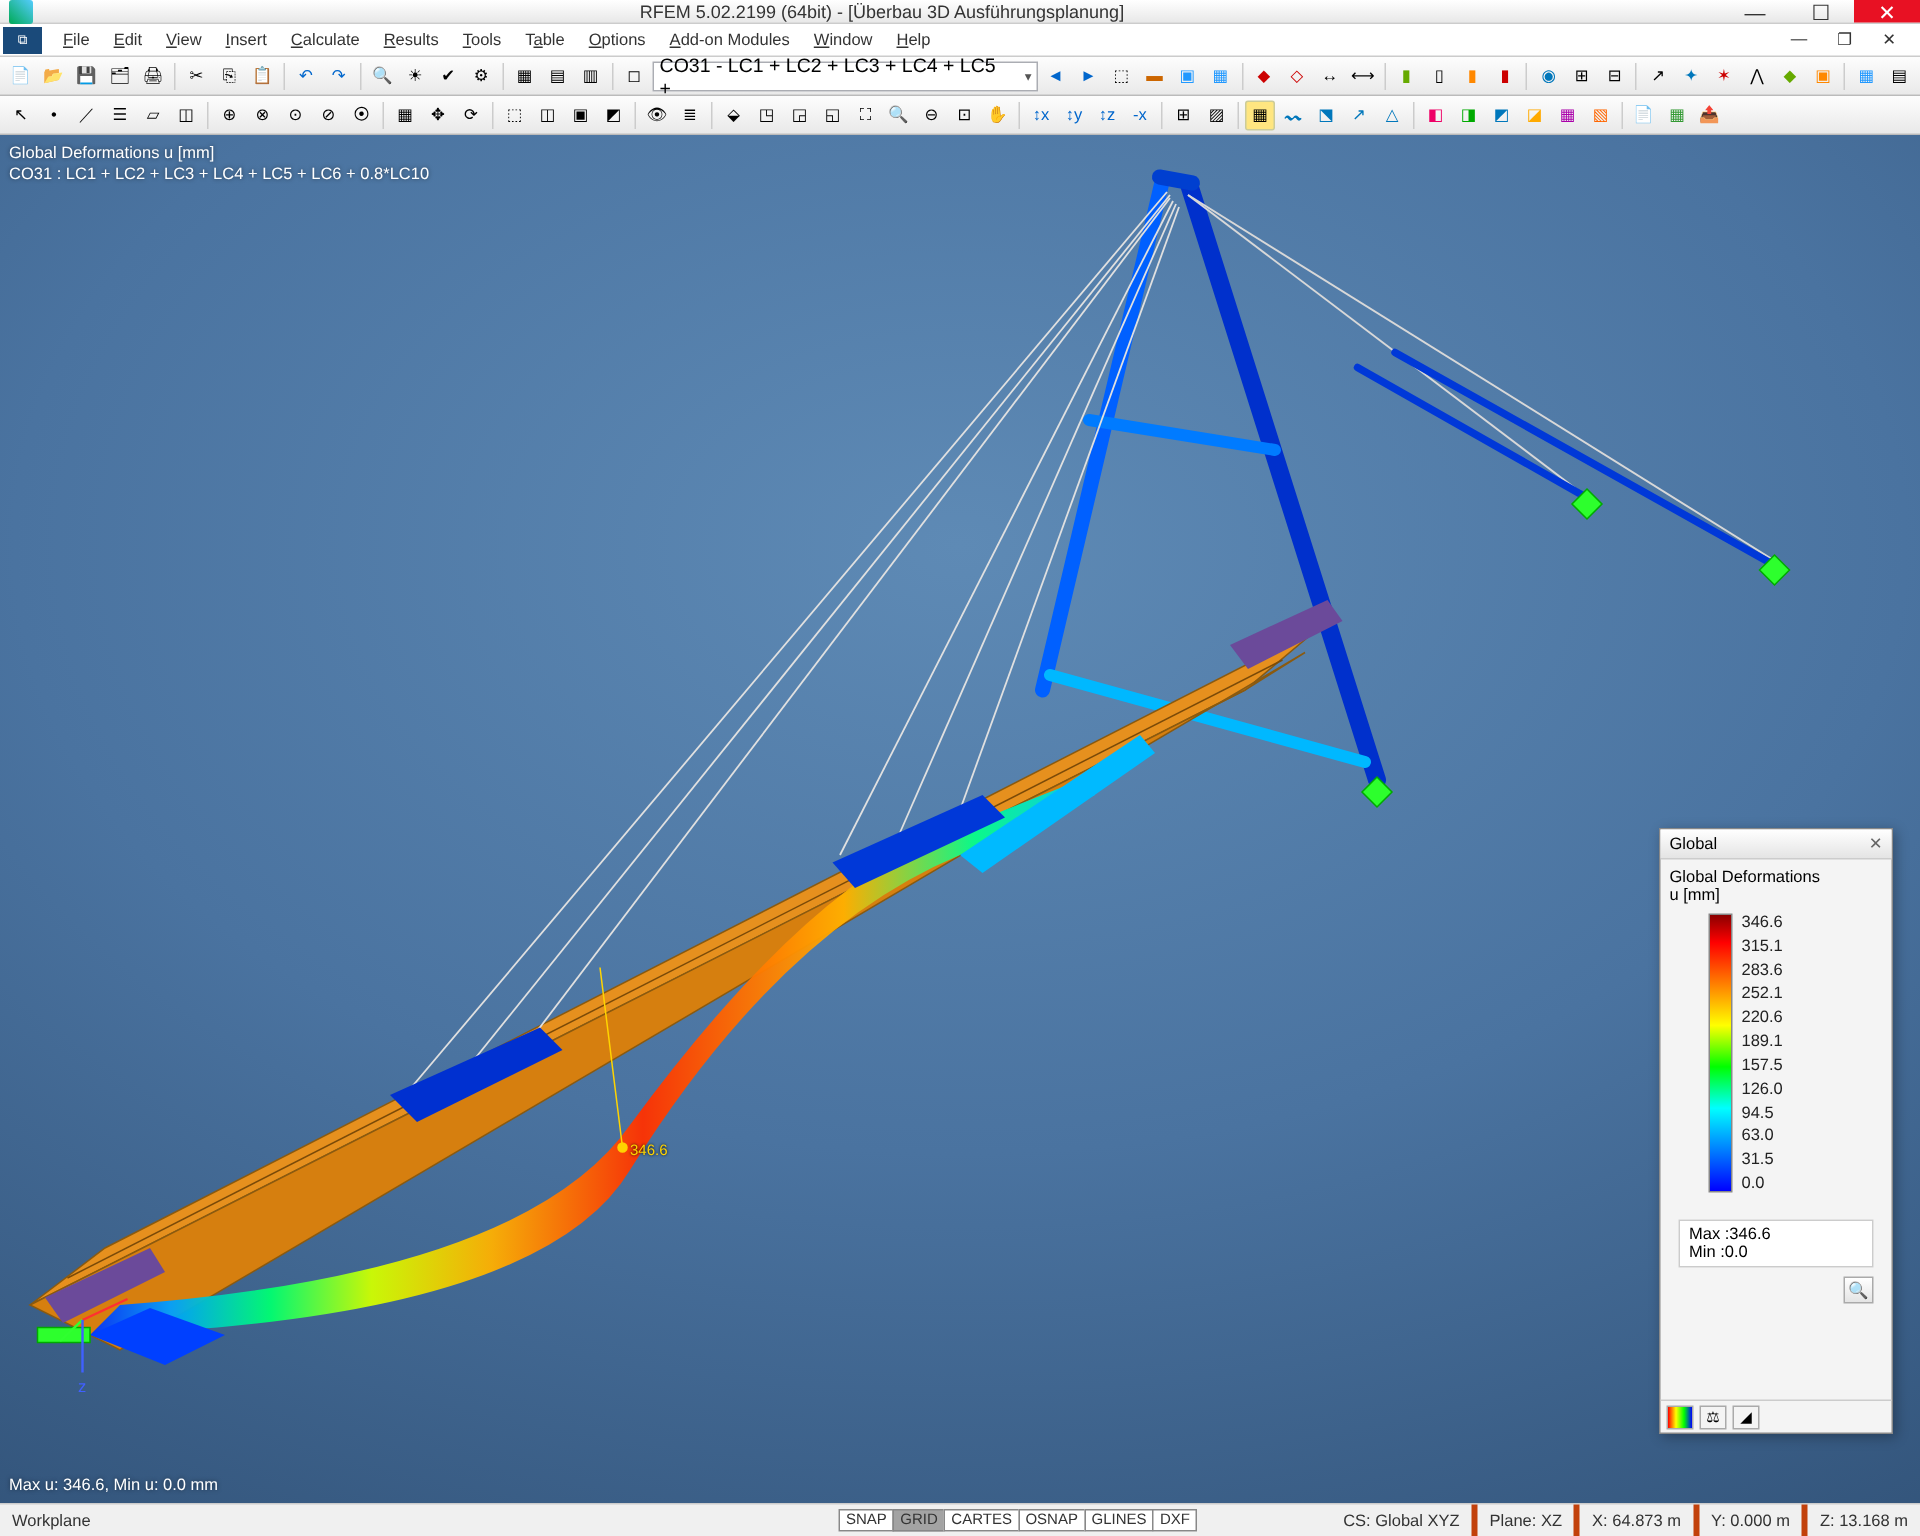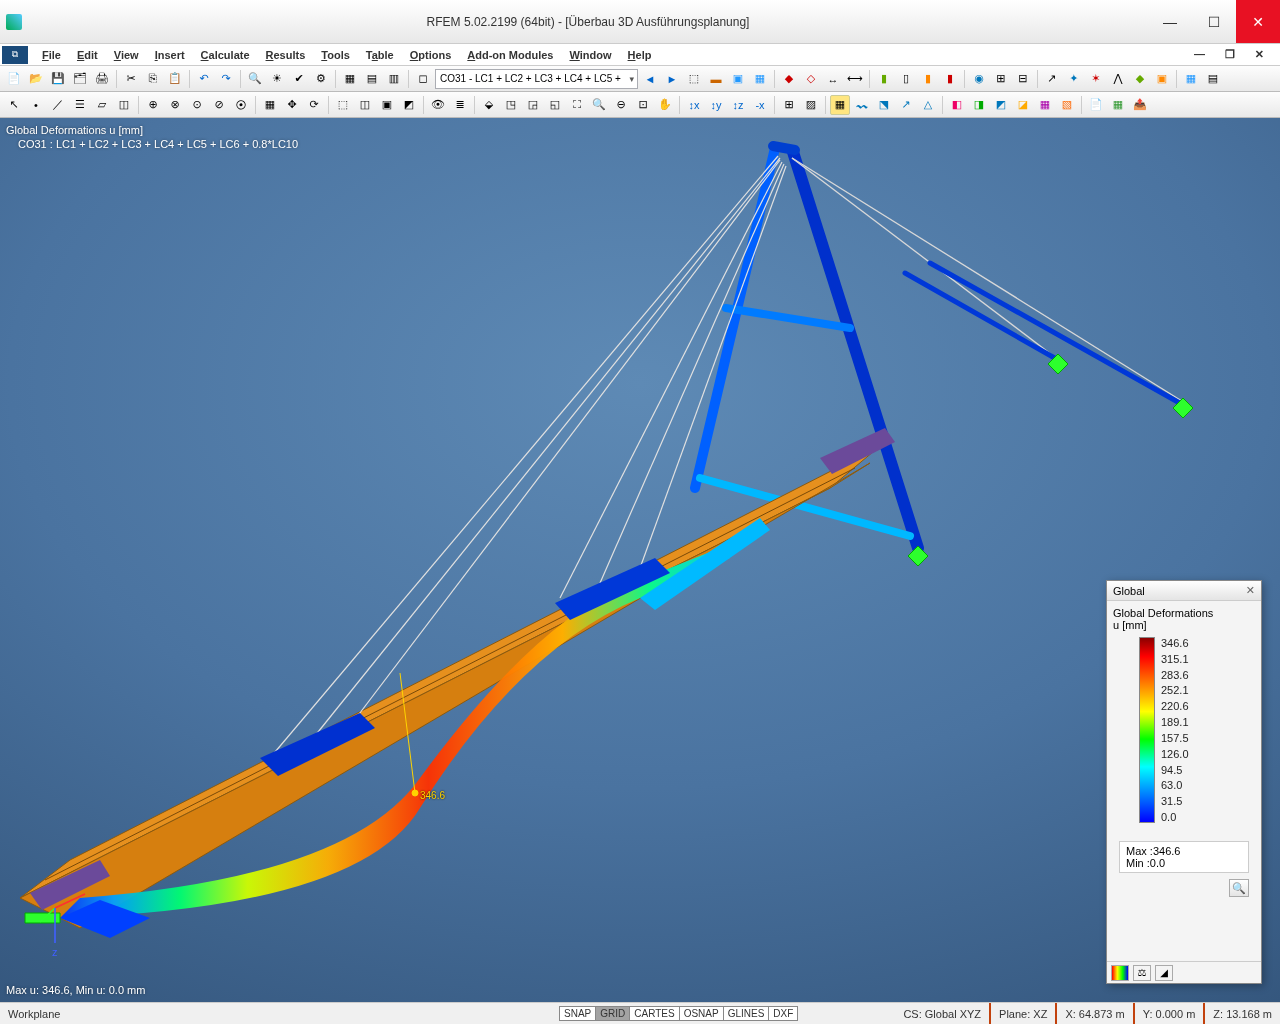--- a/index.html
+++ b/index.html
@@ -1,50 +1,50 @@
 <!DOCTYPE html>
 <html><head>
 <meta charset="utf-8">
 <style>
 *{margin:0;padding:0;box-sizing:border-box;font-family:"Segoe UI",Tahoma,sans-serif;font-size:11px;}
 body{width:1280px;height:1024px;overflow:hidden;background:#f0f0f0;display:flex;flex-direction:column;}
-.titlebar{height:44px;background:linear-gradient(#fff,#e8e8e8);display:flex;align-items:center;position:relative;border-bottom:1px solid #ccc;}
+.titlebar{height:16px;background:linear-gradient(#fff,#e8e8e8);display:flex;align-items:center;position:relative;border-bottom:1px solid #ccc;}
 .titlebar .icon{width:16px;height:16px;margin:0 6px;background:linear-gradient(45deg,#0a5,#5cf);border-radius:2px;}
 .titlebar .title{flex:1;text-align:center;color:#333;font-size:12px;}
 .winbtns{display:flex;height:100%;}
 .winbtn{width:44px;height:100%;display:flex;align-items:center;justify-content:center;font-family:Arial;font-size:14px;color:#333;}
 .winbtn.close{background:#e81123;color:#fff;}
 .menubar{height:22px;background:#fff;display:flex;align-items:center;padding:0 2px;border-bottom:1px solid #ccc;}
 .menubar .logo{width:26px;height:18px;background:#1a4a7a;color:#fff;display:flex;align-items:center;justify-content:center;font-size:9px;margin-right:6px;}
-.menubar span{padding:2px 8px;color:#333;font-weight:bold;}
+.menubar span{padding:2px 8px;color:#333;}
 .menubar span u{text-decoration:underline;}
 .menubar .mdibtns{margin-left:auto;display:flex;gap:4px;padding-right:6px;color:#666;}
 .toolbar{height:26px;background:linear-gradient(#fdfdfd,#e9e9e9);border-bottom:1px solid #bbb;display:flex;align-items:center;padding:0 4px;gap:2px;overflow:hidden;}
 .tbtn{width:20px;height:20px;border:1px solid transparent;border-radius:2px;display:flex;align-items:center;justify-content:center;font-size:11px;}
 .tsep{width:1px;height:18px;background:#ccc;margin:0 2px;}
-.tdrop{height:20px;border:1px solid #abadb3;background:#fff;padding:0 16px 0 4px;display:flex;align-items:center;position:relative;font-size:10px;min-width:170px;}
+.tdrop{height:20px;border:1px solid #abadb3;background:#fff;padding:0 16px 0 4px;display:flex;align-items:center;position:relative;font-size:13px;min-width:170px;}
 .tdrop::after{content:"▾";position:absolute;right:3px;color:#555;font-size:9px;}
 .viewport{flex:1;position:relative;background:radial-gradient(ellipse 1400px 900px at 50% 30%,#5e8ab5 0%,#4a73a0 45%,#2b4a6e 100%);overflow:hidden;}
 .ovtext{position:absolute;color:#fff;font-size:11px;text-shadow:0 0 3px rgba(0,0,0,0.5);}
 .callout{position:absolute;color:#ffd400;font-size:10px;text-shadow:0 0 2px #000;}
 .panel{position:absolute;right:18px;top:462px;width:156px;background:#f4f4f4;border:1px solid #888;box-shadow:2px 2px 8px rgba(0,0,0,0.3);}
 .panel-hdr{height:20px;background:linear-gradient(#fff,#e4e4e4);border-bottom:1px solid #ccc;display:flex;align-items:center;padding:0 6px;font-size:11px;}
 .panel-hdr .x{margin-left:auto;color:#666;font-family:Arial;}
 .panel-body{padding:6px 6px 2px;}
 .legend{display:flex;margin-top:6px;height:186px;}
 .legend-bar{width:16px;margin-left:26px;background:linear-gradient(to bottom,#8b0000 0%,#ff0000 10%,#ff7f00 25%,#ffff00 40%,#00ff00 55%,#00ffff 70%,#0080ff 85%,#0000ff 100%);border:1px solid #888;}
 .legend-vals{display:flex;flex-direction:column;justify-content:space-between;margin-left:6px;font-size:10px;color:#222;}
 .minmax{margin:18px 6px 4px;border:1px solid #ccc;background:#fff;padding:3px 6px;font-size:10px;}
 .minmax div{display:flex;justify-content:flex-start;}
 .panel-ftr{height:22px;border-top:1px solid #ccc;display:flex;align-items:center;padding:0 4px;gap:4px;margin-top:58px;}
 .panel-zoom{text-align:right;padding:2px 6px 4px;}
 .zoombtn{width:20px;height:18px;border:1px solid #aaa;background:linear-gradient(#fff,#e4e4e4);display:inline-flex;align-items:center;justify-content:center;font-size:11px;}
 .tabicon{width:18px;height:16px;border:1px solid #aaa;display:flex;align-items:center;justify-content:center;font-size:10px;}
 .statusbar{height:22px;background:#f0f0f0;border-top:1px solid #ccc;display:flex;align-items:center;font-size:11px;color:#333;}
-.stat-seg{padding:0 8px;border-right:2px solid #c2410c;height:100%;display:flex;align-items:center;}
+.stat-seg{padding:0 8px;border-right:4px solid #c2410c;height:100%;display:flex;align-items:center;}
 .snaps{display:flex;margin-left:auto;}
 .snap{border:1px solid #888;background:#fff;padding:1px 4px;font-size:10px;margin-left:-1px;}
 .snap.on{background:#a3a3a3;}
 svg{position:absolute;top:0;left:0;}
 </style>
 </head>
 <body>
 
 <div class="titlebar">
   <div class="icon"></div>
@@ -267,21 +267,21 @@
     </g>
     <text x="52" y="838" fill="#4060ff" font-size="10">z</text>
 
     <g stroke="#ffd400" stroke-width="1">
       <line x1="400" y1="555" x2="415" y2="675"></line>
       <circle cx="415" cy="675" r="3" fill="#ffd400"></circle>
     </g>
   </svg>
 
   <div class="ovtext" style="top:6px;left:6px">Global Deformations u [mm]</div>
-  <div class="ovtext" style="top:20px;left:18px">CO31 : LC1 + LC2 + LC3 + LC4 + LC5 + LC6 + 0.8*LC10</div>
+  <div class="ovtext" style="top:20px;left:6px">CO31 : LC1 + LC2 + LC3 + LC4 + LC5 + LC6 + 0.8*LC10</div>
   <div class="ovtext" style="bottom:6px;left:6px">Max u: 346.6, Min u: 0.0 mm</div>
   <div class="callout" style="top:672px;left:420px">346.6</div>
 
   <div class="panel">
     <div class="panel-hdr">
       <span>Global</span>
       <span class="x">✕</span>
     </div>
     <div class="panel-body">
       <div>Global Deformations</div>

